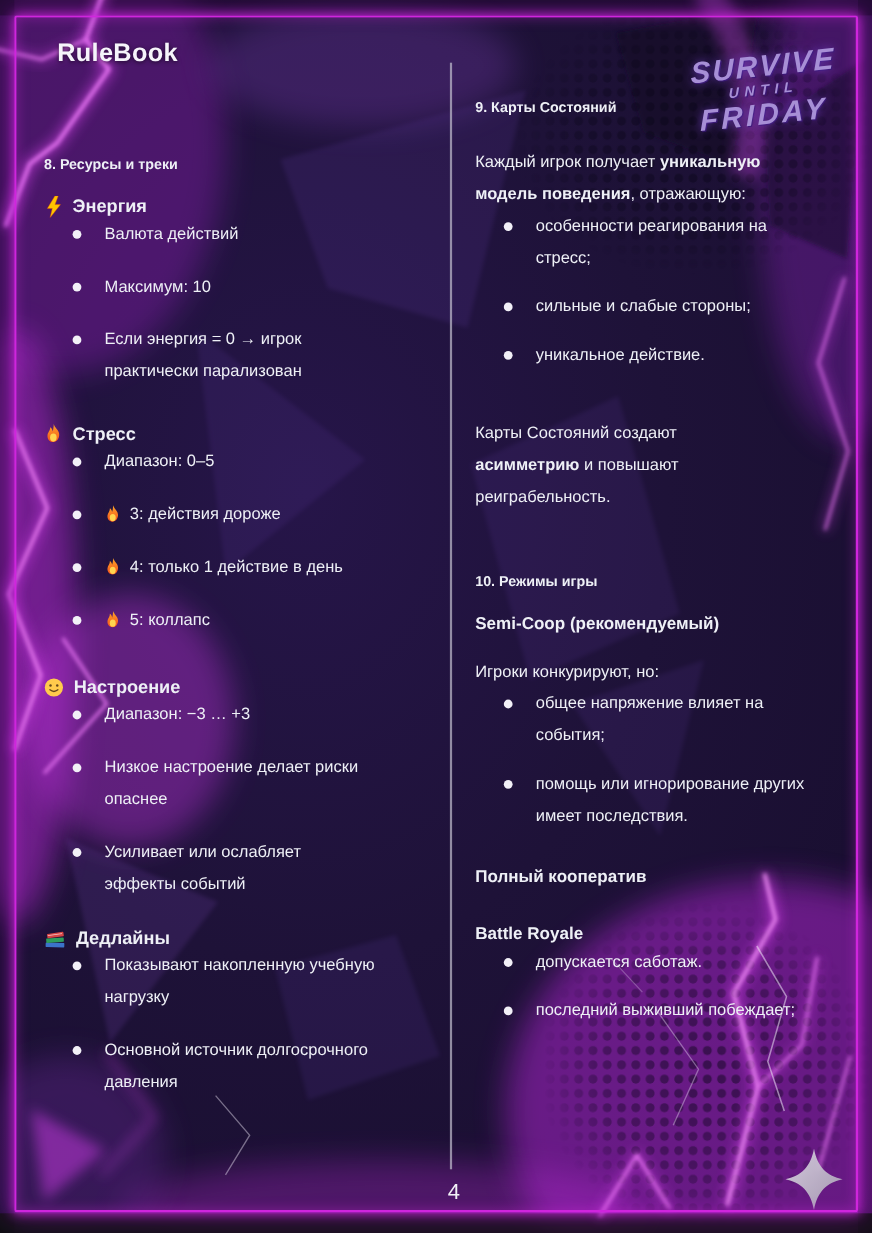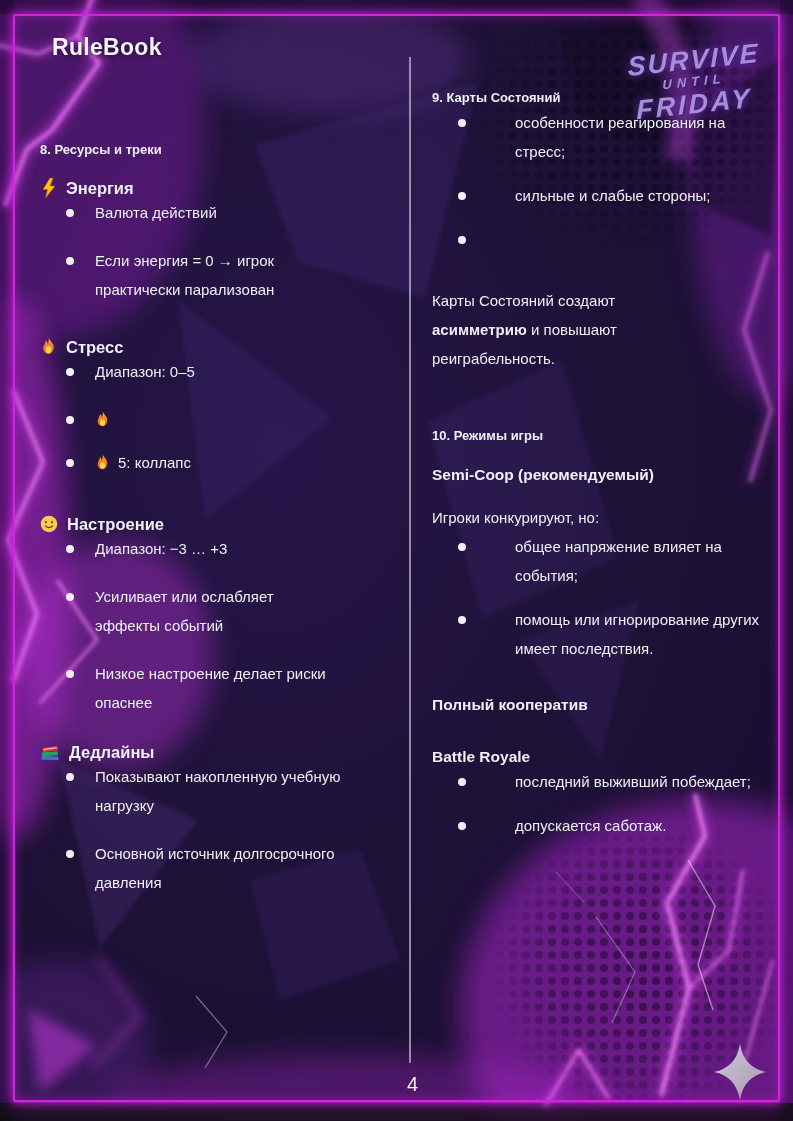--- a/index.html
+++ b/index.html
@@ -26,21 +26,21 @@
   .col{position:absolute;}
   .col-left{left:24px;top:140px;width:348px;}
   .col-right{left:416px;top:88px;width:354px;}
   .sec-h{font-size:13px;font-weight:700;line-height:20px;margin:0;}
   .sub-h{display:flex;align-items:center;gap:9px;font-size:16.5px;font-weight:700;line-height:20px;}
   .m-energy{margin-top:18px;} .m-stress{margin-top:33px;} .m-mood{margin-top:37px;} .m-dead{margin-top:25px;}
   ul.blist{list-style:none;margin:0;padding:0 0 0 26px;}
   .mt24{margin-top:24px;} .mt26{margin-top:26px;} .mt22{margin-top:22px;} .mt13{margin-top:13px;}
   .mt21{margin-top:21px;} .mt10{margin-top:10px;}
   li.li{display:flex;align-items:flex-start;margin-bottom:19px;}
-  .col-right li.li{margin-bottom:15px;gap:28px;}
+  .col-right li.li{margin-bottom:15px;}
   .marker{flex:0 0 8px;width:8px;height:8px;border-radius:50%;background:#f2f0f7;margin:11px 21px 0 0;}
   .li-text{font-size:15px;line-height:29px;max-width:246px;}
   .col-right .li-text{max-width:250px;}
   .emj{width:17px;height:20px;flex:0 0 17px;}
   .emj-w{width:20px;height:19px;flex:0 0 20px;}
   .emj-s{width:15px;height:18px;flex:0 0 15px;margin:6px 8px 0 0;}
   .para{font-size:15px;line-height:29px;margin:0;width:280px;}
   .p-intro{margin-top:25px;width:276px;}
   .p-outro{margin-top:42px;width:276px;}
   .p-lead{margin-top:18px;}
@@ -187,40 +187,52 @@
           </svg>
         <span>Энергия</span>
       </div>
       <ul class="blist mt24">
         <li class="li">
             <span class="marker"></span>
             <span class="li-text">Валюта действий</span>
           </li>
         <li class="li">
             <span class="marker"></span>
+            <span class="li-text">Максимум: 10</span>
+          </li>
+        <li class="li">
+            <span class="marker"></span>
             <span class="li-text">Если энергия = 0 → игрок практически парализован</span>
           </li>
       </ul>
 
       <div class="sub-h m-stress">
         <svg class="emj">
             <use href="#i-flame"></use>
           </svg>
         <span>Стресс</span>
       </div>
       <ul class="blist mt26">
         <li class="li">
             <span class="marker"></span>
             <span class="li-text">Диапазон: 0–5</span>
           </li>
         <li class="li">
             <span class="marker"></span>
             <svg class="emj-s">
               <use href="#i-flame"></use>
             </svg>
+            <span class="li-text">3: действия дороже</span>
+          </li>
+        <li class="li">
+            <span class="marker"></span>
+            <svg class="emj-s">
+              <use href="#i-flame"></use>
+            </svg>
+            <span class="li-text">4: только 1 действие в день</span>
           </li>
         <li class="li">
             <span class="marker"></span>
             <svg class="emj-s">
               <use href="#i-flame"></use>
             </svg>
             <span class="li-text">5: коллапс</span>
           </li>
       </ul>
 
@@ -230,25 +242,25 @@
           </svg>
         <span>Настроение</span>
       </div>
       <ul class="blist mt26">
         <li class="li">
             <span class="marker"></span>
             <span class="li-text">Диапазон: −3 … +3</span>
           </li>
         <li class="li">
             <span class="marker"></span>
+            <span class="li-text">Низкое настроение делает риски опаснее</span>
+          </li>
+        <li class="li">
+            <span class="marker"></span>
             <span class="li-text">Усиливает или ослабляет эффекты событий</span>
-          </li>
-        <li class="li">
-            <span class="marker"></span>
-            <span class="li-text">Низкое настроение делает риски опаснее</span>
           </li>
       </ul>
 
       <div class="sub-h m-dead">
         <svg class="emj-w">
             <use href="#i-books"></use>
           </svg>
         <span>Дедлайны</span>
       </div>
       <ul class="blist mt22">
@@ -259,32 +271,34 @@
         <li class="li">
             <span class="marker"></span>
             <span class="li-text">Основной источник долгосрочного давления</span>
           </li>
       </ul>
     </div>
 
     <div class="col col-right">
       <h2 class="sec-h">9. Карты Состояний</h2>
 
+      <p class="para p-intro"><span>Каждый игрок получает </span><span class="b">уникальную модель поведения</span><span>, отражающую:</span></p>
 
       <ul class="blist mt10">
         <li class="li">
             <span class="marker"></span>
             <span class="li-text">особенности реагирования на стресс;</span>
           </li>
         <li class="li">
             <span class="marker"></span>
             <span class="li-text">сильные и слабые стороны;</span>
           </li>
         <li class="li">
             <span class="marker"></span>
+            <span class="li-text">уникальное действие.</span>
           </li>
       </ul>
 
       <p class="para p-outro"><span>Карты Состояний создают </span><span class="b">асимметрию</span><span> и повышают реиграбельность.</span></p>
 
       <h2 class="sec-h h-10">10. Режимы игры</h2>
 
       <h3 class="mode-h m-semi">Semi-Coop (рекомендуемый)</h3>
       <p class="para p-lead">Игроки конкурируют, но:</p>
       <ul class="blist mt13">
@@ -297,24 +311,24 @@
             <span class="li-text">помощь или игнорирование других имеет последствия.</span>
           </li>
       </ul>
 
       <h3 class="mode-h m-mode">Полный кооператив</h3>
 
       <h3 class="mode-h m-mode">Battle Royale</h3>
       <ul class="blist mt21">
         <li class="li">
             <span class="marker"></span>
+            <span class="li-text">допускается саботаж.</span>
+          </li>
+        <li class="li">
+            <span class="marker"></span>
             <span class="li-text">последний выживший побеждает;</span>
-          </li>
-        <li class="li">
-            <span class="marker"></span>
-            <span class="li-text">допускается саботаж.</span>
           </li>
       </ul>
     </div>
 
     <div class="pagenum">4</div>
   </div>
 </div>
 
 </body></html>

